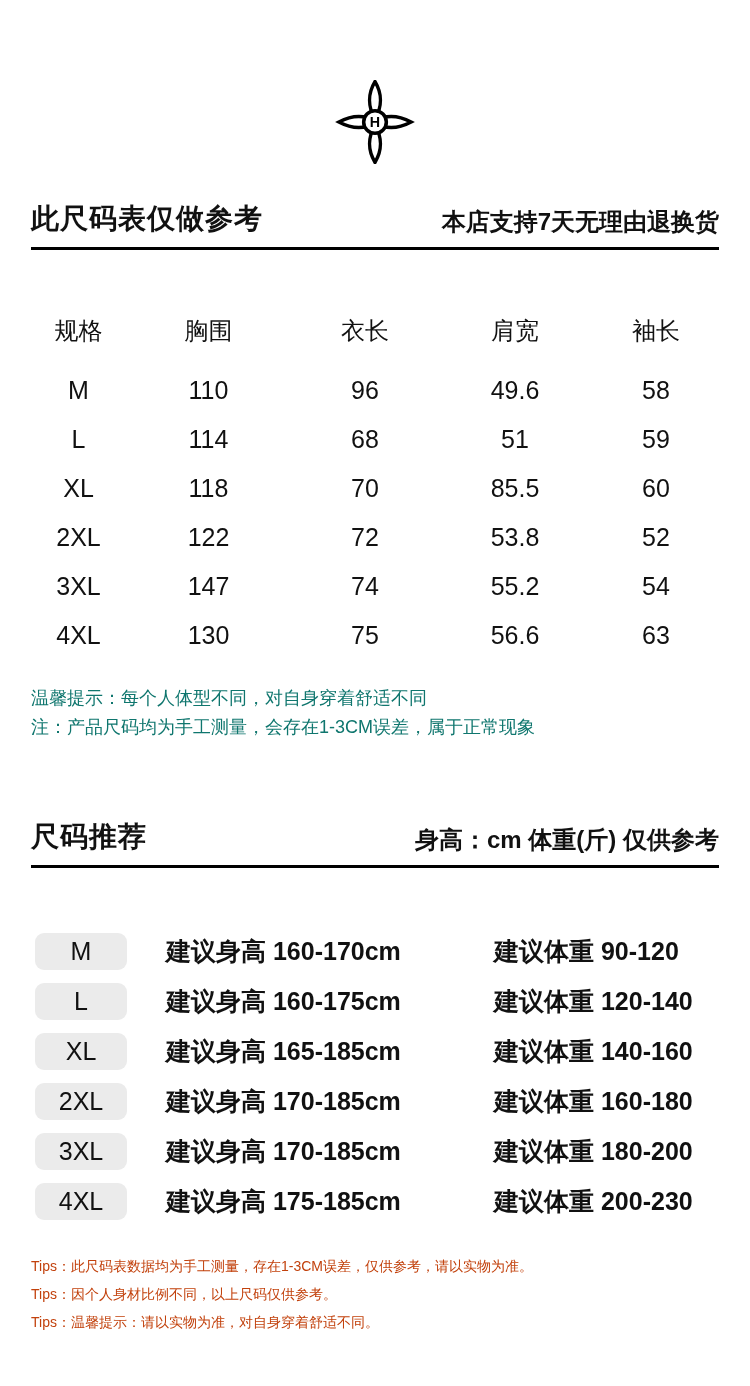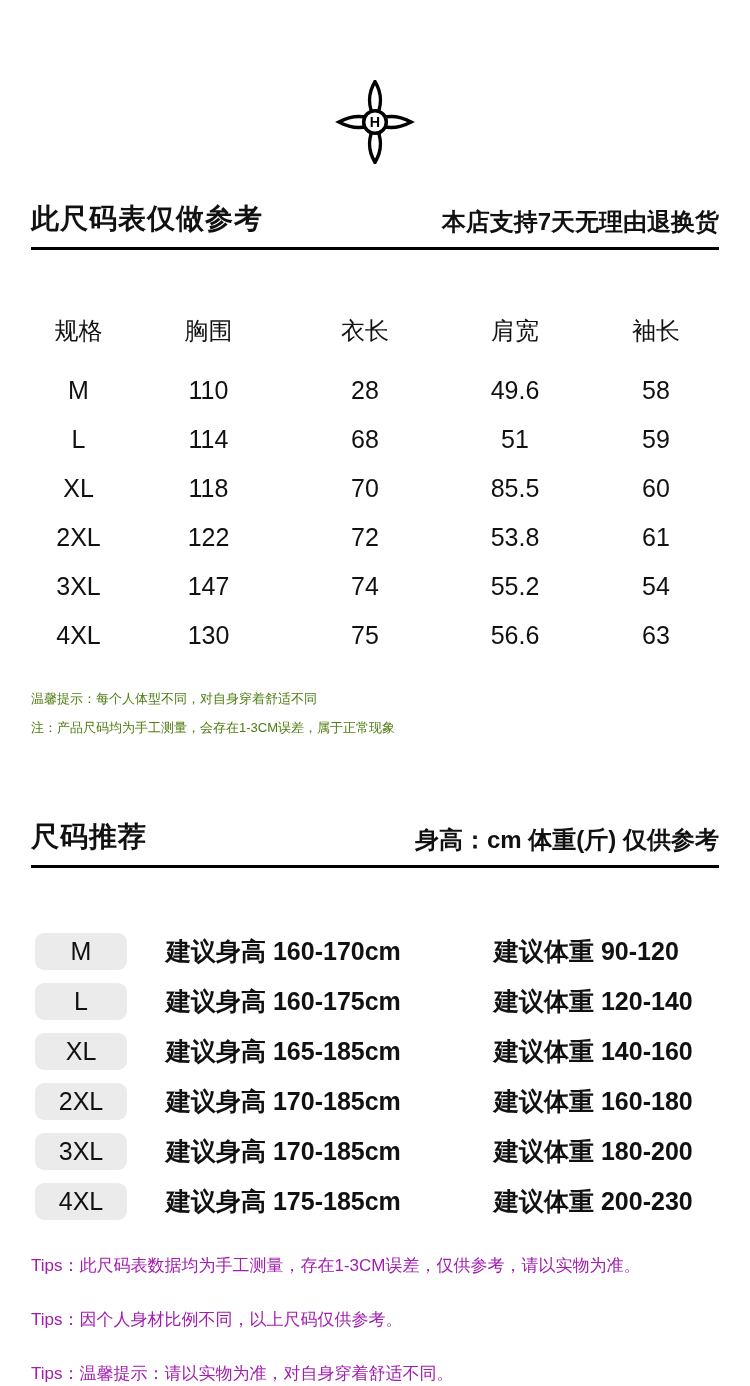--- a/index.html
+++ b/index.html
@@ -41,21 +41,21 @@
     text-align: center;
     height: 49px;
     font-size: 25px;
   }
   .t-head { height: 42px; font-size: 24px; font-weight: 500; }
   .t-body { margin-top: 14px; }
   .t-row .cell { white-space: nowrap; }
 
   
   .notes { margin: 24px 31px 0; }
-  .note-line { font-size: 13px; line-height: 29px; color: #4d7c0f; }
+  .note-line { font-size: 18px; line-height: 29px; color: #0f766e; }
 
   
   .reco-rows { margin: 58px 31px 0; }
   .reco-row {
     display: grid;
     grid-template-columns: 135px 328px 1fr;
     align-items: center;
     height: 50px;
   }
   .reco-badge-cell { display: flex; justify-content: flex-start; }
@@ -66,21 +66,21 @@
     border-radius: 9px;
     display: flex; align-items: center; justify-content: center;
     font-size: 25px;
   }
   .reco-height, .reco-weight {
     font-size: 25px; font-weight: 600; white-space: nowrap;
   }
 
   
   .tips { margin: 26px 31px 0; }
-  .tip-line { font-size: 17px; line-height: 28px; color: #a21caf; margin-top: 26px; }
+  .tip-line { font-size: 14px; line-height: 28px; color: #c2410c; }
 </style>
 </head>
 <body>
 
 <div class="page">
 
   <div class="logo-wrap">
     <svg width="80" height="84" viewBox="0 0 90 100">
       <g fill="#ffffff" stroke="#000000" stroke-width="4.2">
         <path d="M45,2 C53.5,16 53.5,32 45,46 C36.5,32 36.5,16 45,2 Z"></path>
@@ -103,21 +103,21 @@
       <div class="cell">规格</div>
       <div class="cell">胸围</div>
       <div class="cell">衣长</div>
       <div class="cell">肩宽</div>
       <div class="cell">袖长</div>
     </div>
     <div class="t-body">
       <div class="t-row">
         <div class="cell">M</div>
         <div class="cell">110</div>
-        <div class="cell">28</div>
+        <div class="cell">96</div>
         <div class="cell">49.6</div>
         <div class="cell">58</div>
       </div>
       <div class="t-row">
         <div class="cell">L</div>
         <div class="cell">114</div>
         <div class="cell">68</div>
         <div class="cell">51</div>
         <div class="cell">59</div>
       </div>
@@ -126,21 +126,21 @@
         <div class="cell">118</div>
         <div class="cell">70</div>
         <div class="cell">85.5</div>
         <div class="cell">60</div>
       </div>
       <div class="t-row">
         <div class="cell">2XL</div>
         <div class="cell">122</div>
         <div class="cell">72</div>
         <div class="cell">53.8</div>
-        <div class="cell">61</div>
+        <div class="cell">52</div>
       </div>
       <div class="t-row">
         <div class="cell">3XL</div>
         <div class="cell">147</div>
         <div class="cell">74</div>
         <div class="cell">55.2</div>
         <div class="cell">54</div>
       </div>
       <div class="t-row">
         <div class="cell">4XL</div>

